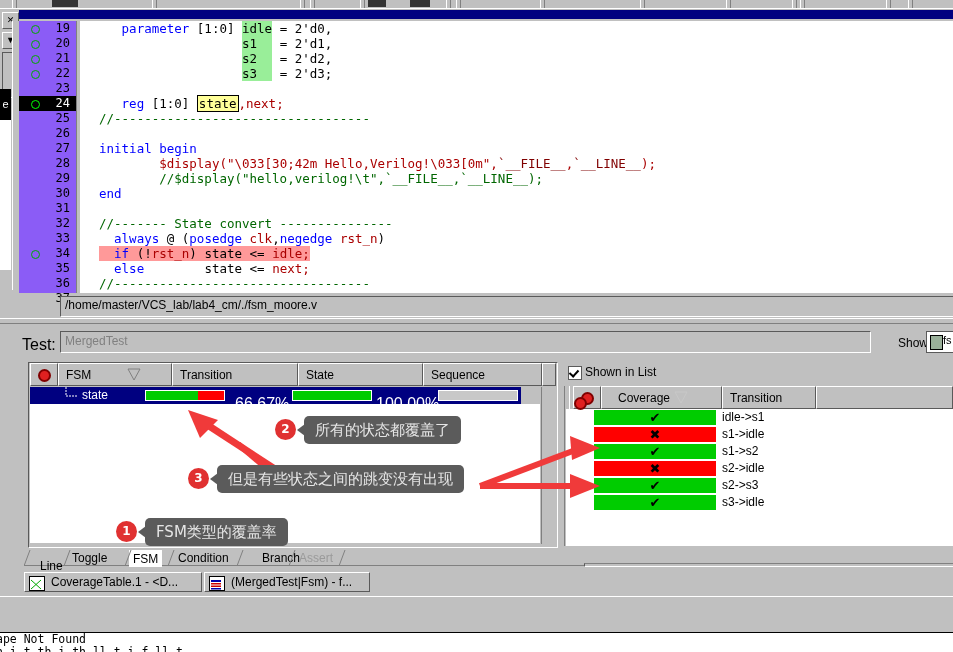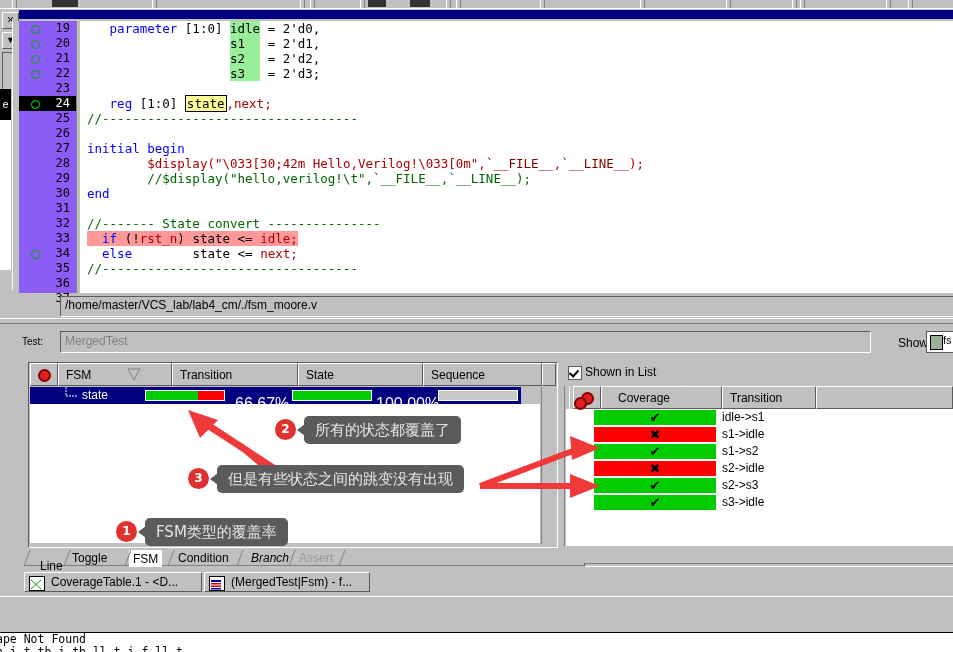--- a/index.html
+++ b/index.html
@@ -32,36 +32,36 @@
   #gutter{left:19px;top:21px;width:57px;height:272px;background:#8b5cf6;}
   .gline{position:relative;height:15px;line-height:15px;}
   .gnum{position:absolute;right:6px;top:0;font-family:"DejaVu Sans Mono","Liberation Mono",monospace;font-size:12px;color:#000;}
   .gdot{position:absolute;left:12px;top:4px;width:7px;height:7px;border:1px solid #0a0;border-radius:50%;}
   .gline.cur{background:#000;}
   .gline.cur .gnum{color:#fff;}
   .gline.cur .gdot{border-color:#0f0;}
   #gutsep{left:76px;top:21px;width:4px;height:272px;background:#c0c0c0;border-left:1px solid #808080;border-right:1px solid #fff;}
   #code{left:80px;top:21px;width:873px;height:272px;background:#fff;overflow:hidden;
         font-family:"DejaVu Sans Mono","Liberation Mono",monospace;font-size:12.5px;}
-  #code .cl{height:15px;line-height:15px;white-space:pre;padding-left:7px;}
+  #code .cl{height:15px;line-height:15px;white-space:pre;padding-left:19px;}
   .kw{color:#00f;}
   .cm{color:#060;}
   .str{color:#a00;}
   .id{color:#000;}
   .mac{color:#800000;}
   .hl-g{background:#99ee99;}
   .hl-y{background:#ffff99;border:1px solid #000;padding:0 1px;}
   .hl-r{background:#ff9999;}
   #pathbox{left:60px;top:296px;width:890px;height:19px;line-height:17px;padding-left:4px;background:#c0c0c0;
            border-top:1px solid #5a5a5a;border-left:1px solid #5a5a5a;border-right:1px solid #fff;border-bottom:1px solid #fff;
            font-size:12px;color:#000;overflow:hidden;white-space:nowrap;}
   #hsplit{left:0;top:318px;width:953px;height:4px;background:#c0c0c0;border-top:1px solid #fff;border-bottom:1px solid #808080;}
 
   
-  #testlbl{left:22px;top:336px;font-size:10px;}
+  #testlbl{left:22px;top:336px;font-size:16px;}
   #testbox{left:60px;top:331px;width:805px;height:20px;line-height:18px;padding-left:4px;color:#808080;font-size:12px;
            background:#c0c0c0;border-top:1px solid #5a5a5a;border-left:1px solid #5a5a5a;border-right:1px solid #fff;border-bottom:1px solid #fff;overflow:hidden;white-space:nowrap;}
   #showlbl{left:898px;top:336px;font-size:12px;}
   #showcombo{left:926px;top:331px;width:27px;height:20px;background:#fff;border:1px solid #5a5a5a;overflow:hidden;}
   #showcombo .chip{position:absolute;left:3px;top:3px;width:11px;height:13px;background:#9ab09a;border:1px solid #000;}
   #showcombo .chtxt{position:absolute;left:16px;top:2px;font-size:11px;}
 
   
   #lpanel{left:28px;top:362px;width:528px;height:184px;background:#c0c0c0;}
   .hcell{position:absolute;top:0;height:23px;line-height:22px;background:#c0c0c0;
@@ -228,20 +228,21 @@
   <div class="cl"></div>
   <div class="cl"><span class="kw">   reg</span> <span class="id">[1:0]</span> <span class="hl-y">state</span><span class="str">,next;</span></div>
   <div class="cl"><span class="cm">//----------------------------------</span></div>
   <div class="cl"></div>
   <div class="cl"><span class="kw">initial begin</span></div>
   <div class="cl">        <span class="str">$display(</span><span class="str">"\033[30;42m Hello,Verilog!\033[0m"</span><span class="str">,</span><span class="mac">`__FILE__</span><span class="str">,</span><span class="mac">`__LINE__</span><span class="str">);</span></div>
   <div class="cl"><span class="cm">        //$display("hello,verilog!\t",`__FILE__,`__LINE__);</span></div>
   <div class="cl"><span class="kw">end</span></div>
   <div class="cl"></div>
   <div class="cl"><span class="cm">//------- State convert ---------------</span></div>
+  <div class="cl">  <span class="kw">always</span> @ (<span class="kw">posedge</span> <span class="str">clk</span>,<span class="kw">negedge</span> <span class="str">rst_n</span>)</div>
   <div class="cl"><span class="hl-r">  <span class="kw">if</span> (!<span class="str">rst_n</span>) <span class="id">state</span> &lt;= <span class="str">idle;</span></span></div>
   <div class="cl">  <span class="kw">else</span>        <span class="id">state</span> &lt;= <span class="str">next;</span></div>
   <div class="cl"><span class="cm">//----------------------------------</span></div>
 </div>
 
 <div class="abs" id="pathbox">/home/master/VCS_lab/lab4_cm/./fsm_moore.v</div>
 <div class="abs" id="hsplit"></div>
 
 <div class="abs" id="testlbl">Test:</div>
 <div class="abs" id="testbox">MergedTest</div>
@@ -372,21 +373,21 @@
   </div>
   <div class="tab" style="left:44px;text-align:right;">
     <span>Toggle</span>
   </div>
   <div class="tab" style="left:105px;background:#fff;border-top:1px solid #fff;">
     <span>FSM</span>
   </div>
   <div class="tab" style="left:150px;">
     <span>Condition</span>
   </div>
-  <div class="tab" style="left:223px;font-style:italic;">
+  <div class="tab" style="left:234px;">
     <span>Branch</span>
   </div>
   <div class="tab" style="left:271px;color:#9a9a9a;">
     <span>Assert</span>
   </div>
   <svg class="abs" style="left:0;top:0;" width="330" height="17">
     <path d="M0,16 L6,0 M40,16 L46,0 M101,16 L107,0 M144,16 L150,0 M213,16 L219,0 M265,16 L271,0 M315,16 L321,0" stroke="#808080" stroke-width="1" fill="none"></path>
   </svg>
 </div>
 <div class="abs in" id="tabrule"></div>

